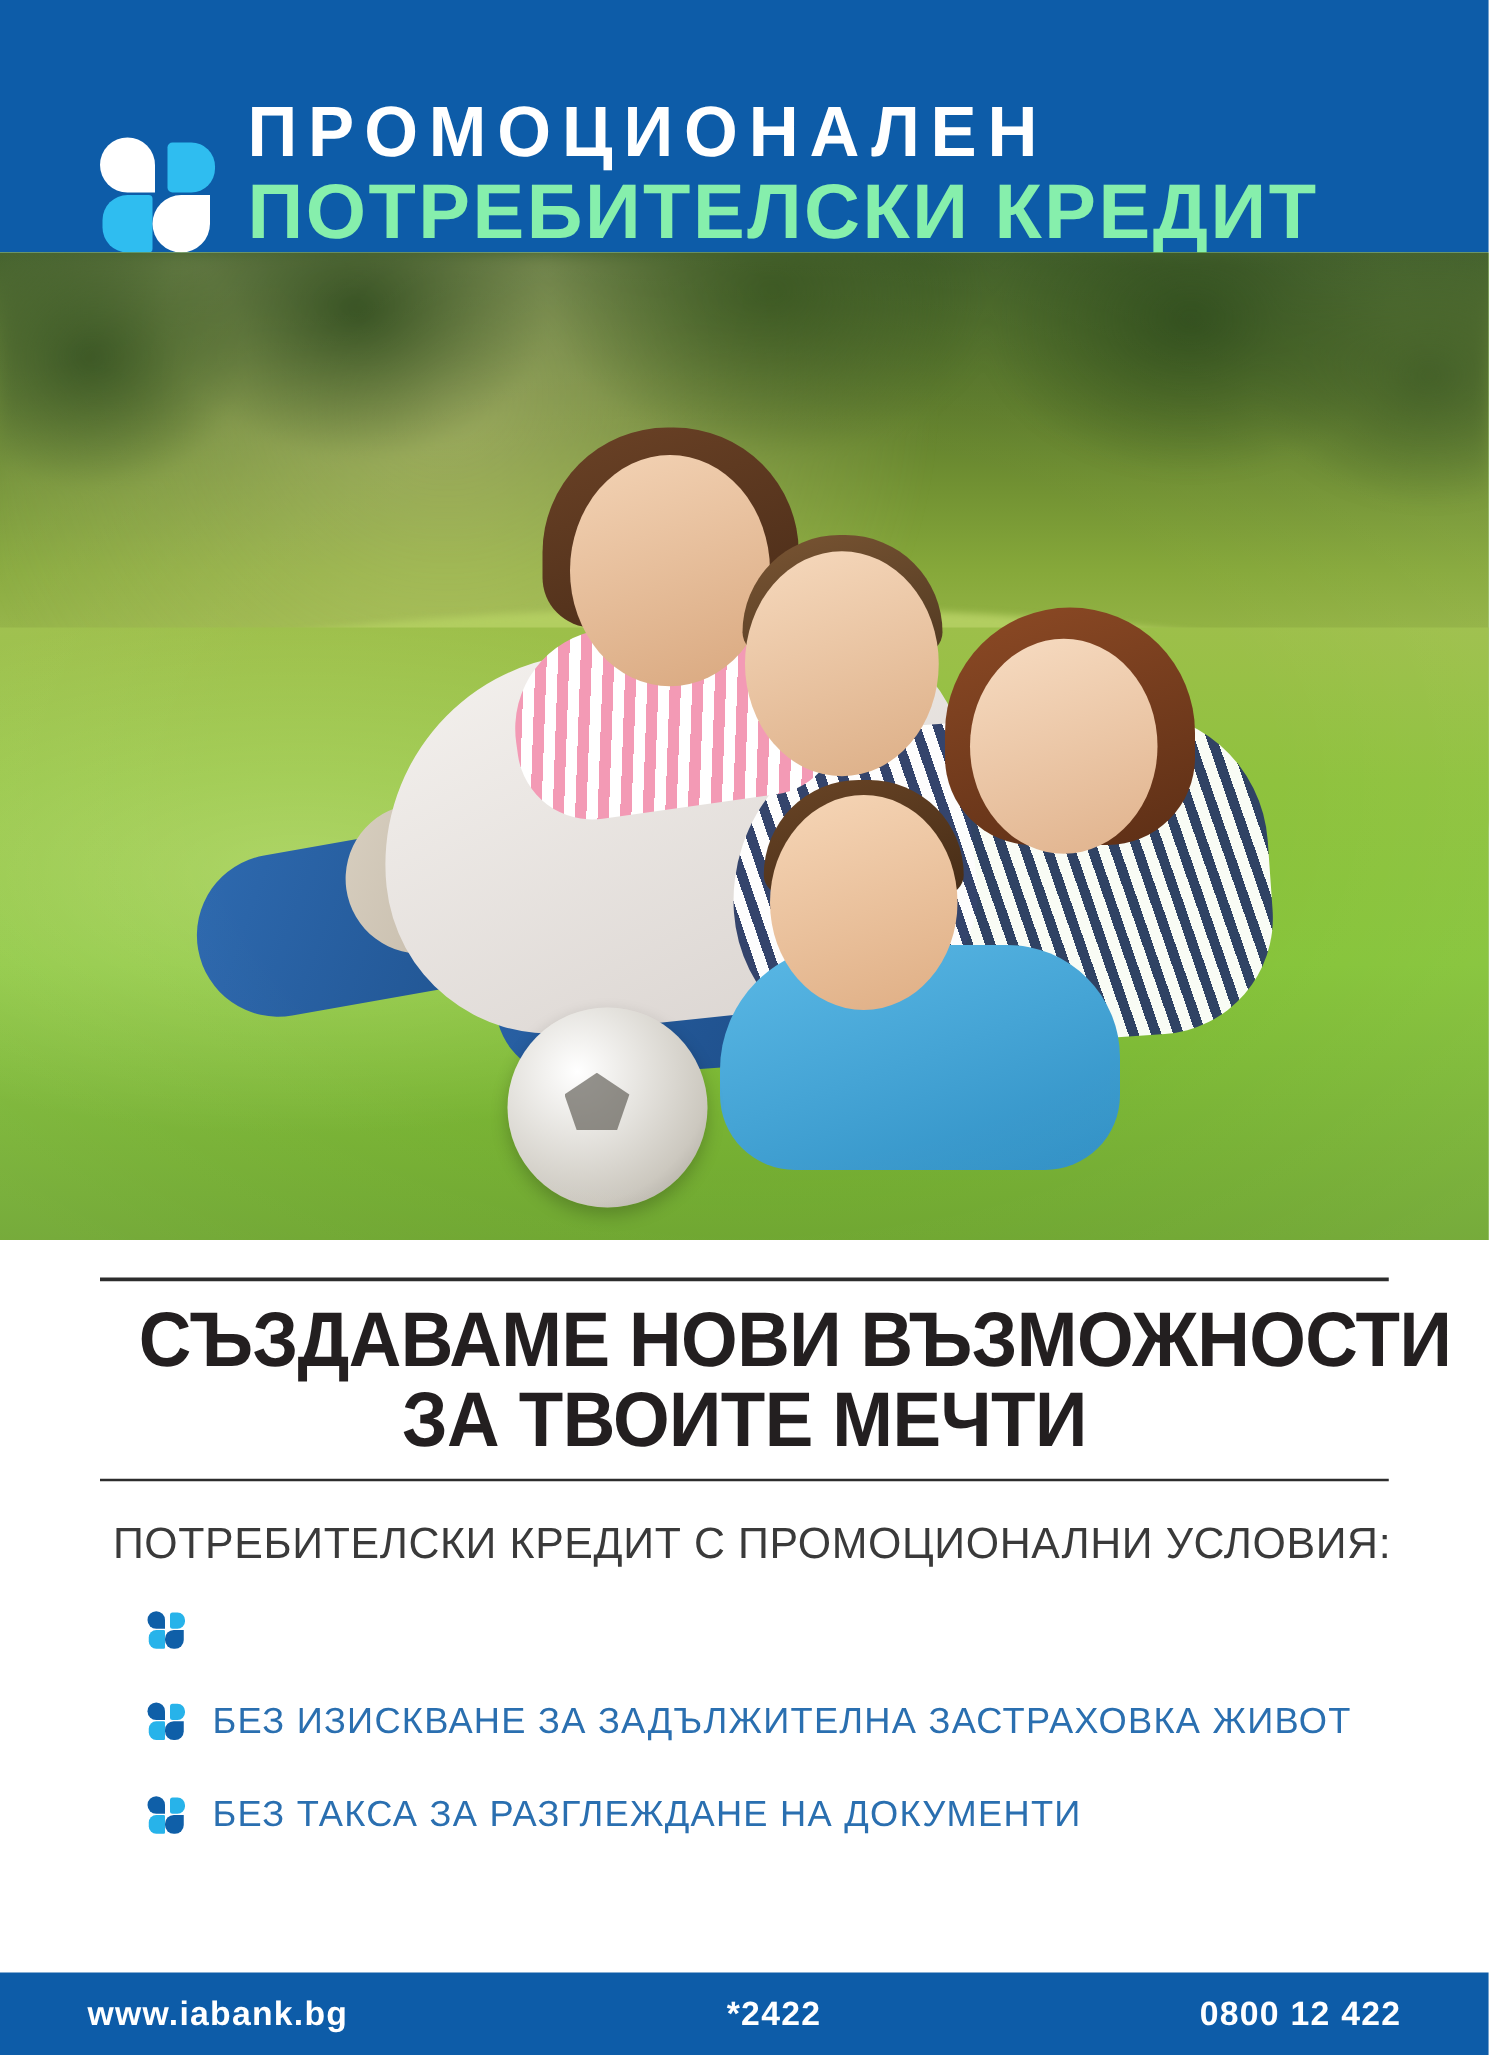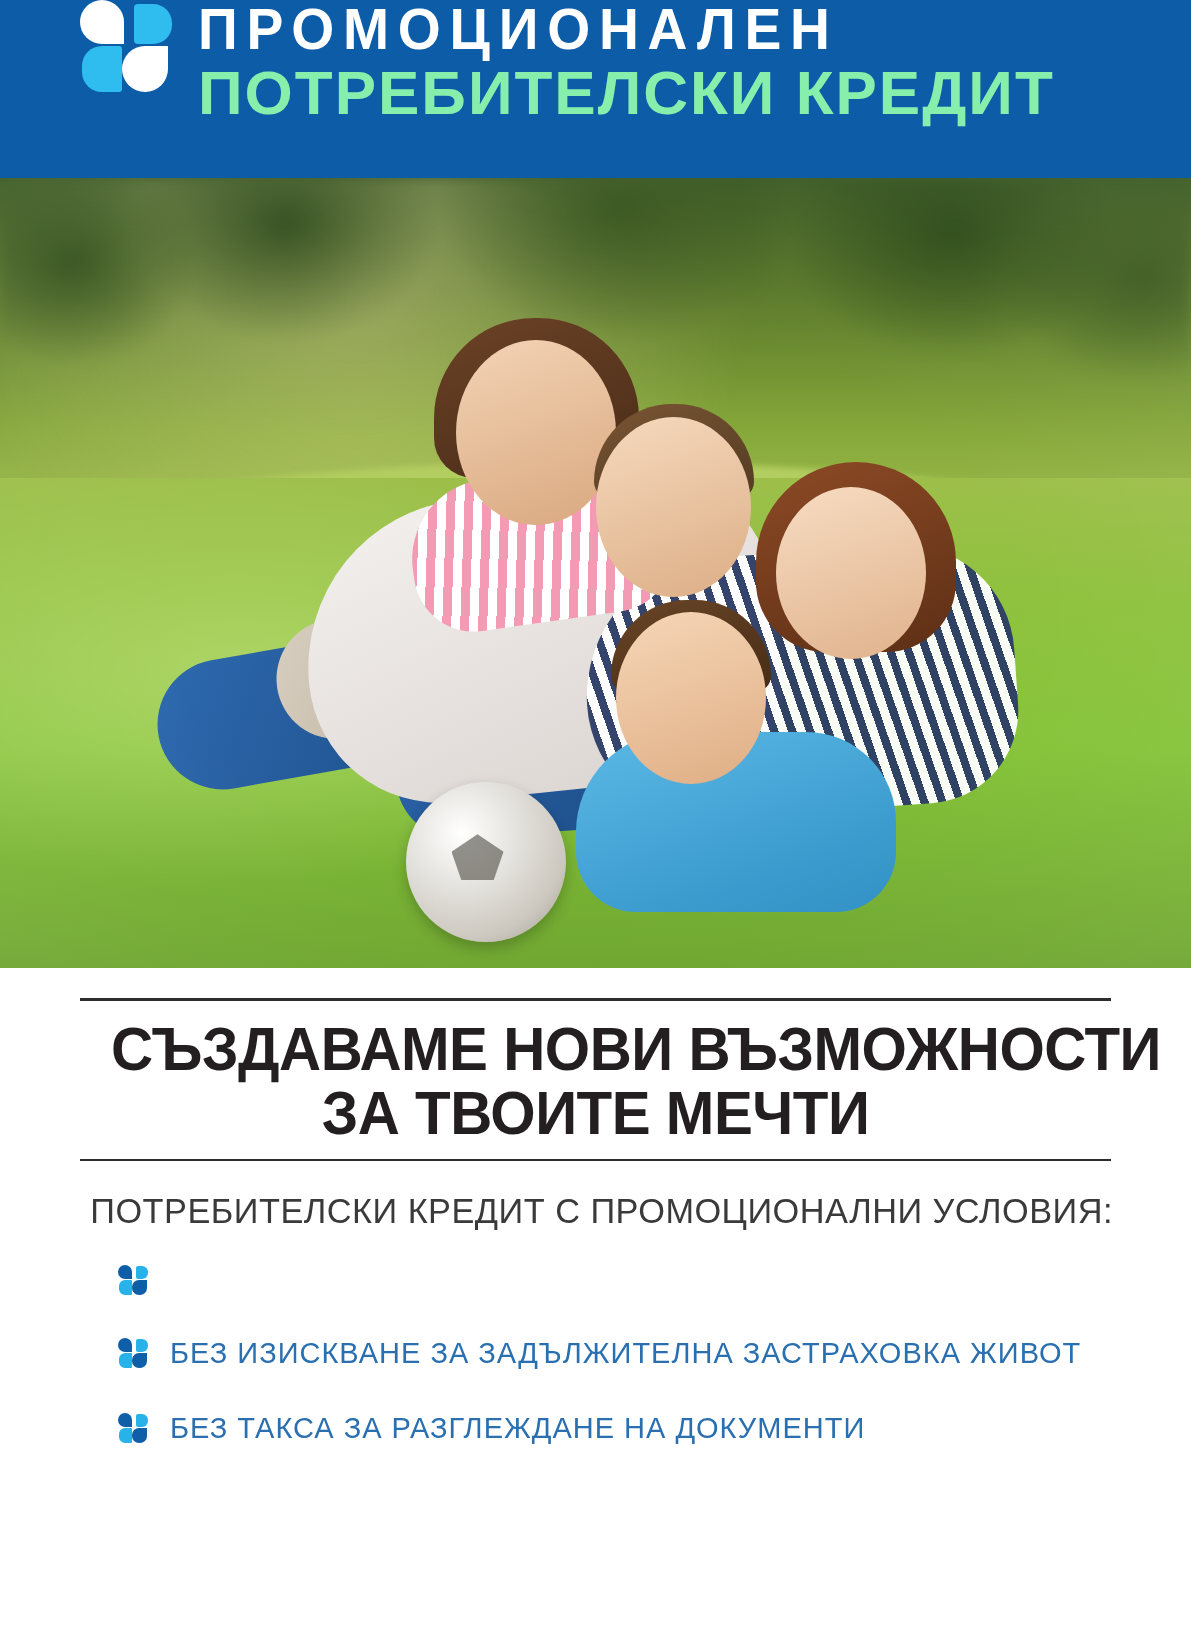--- a/index.html
+++ b/index.html
@@ -15,24 +15,24 @@
     width: 1191px;
     height: 1644px;
     background: #ffffff;
     display: flex;
     flex-direction: column;
   }
 
   
   .header {
     position: relative;
-    height: 178px;
+    height: 202px;
     background: #0d5ca8;
     display: flex;
-    align-items: flex-start;
+    align-items: flex-end;
     padding: 0 30px 0 80px;
     flex: 0 0 auto;
   }
   .logo-mark {
     position: relative;
     width: 92px;
     height: 92px;
     flex: 0 0 auto;
     margin-right: 26px;
   }
@@ -404,14 +404,19 @@
             <i class="i2"></i>
             <i class="i3"></i>
             <i class="i4"></i>
         </span>
         <span class="bullet-text">БЕЗ ТАКСА ЗА РАЗГЛЕЖДАНЕ НА ДОКУМЕНТИ</span>
       </div>
 
     </div>
   </div>
 
+  <div class="footer">
+    <span>www.iabank.bg</span>
+    <span class="mid">*2422</span>
+    <span>0800 12 422</span>
+  </div>
 
 </div>
 
 </body></html>

